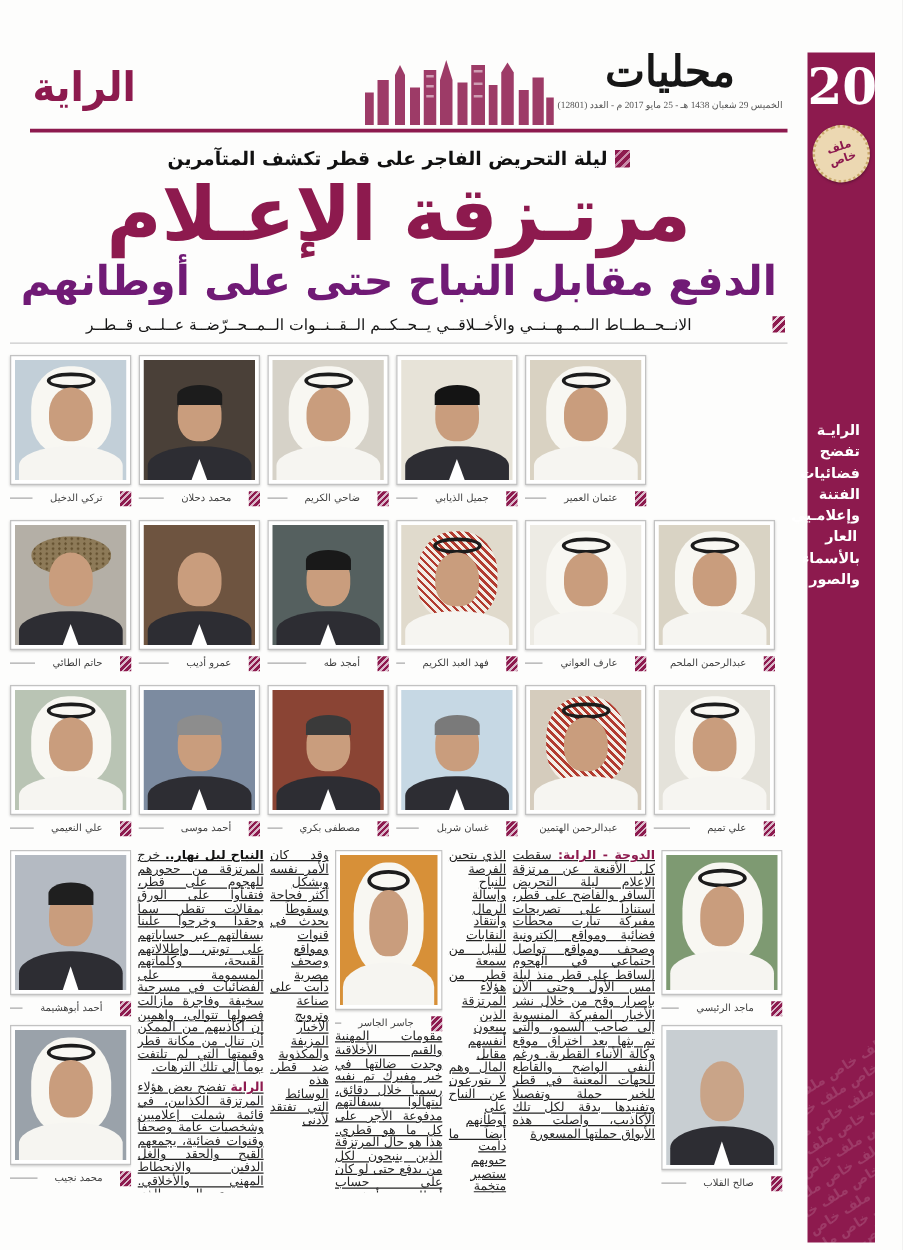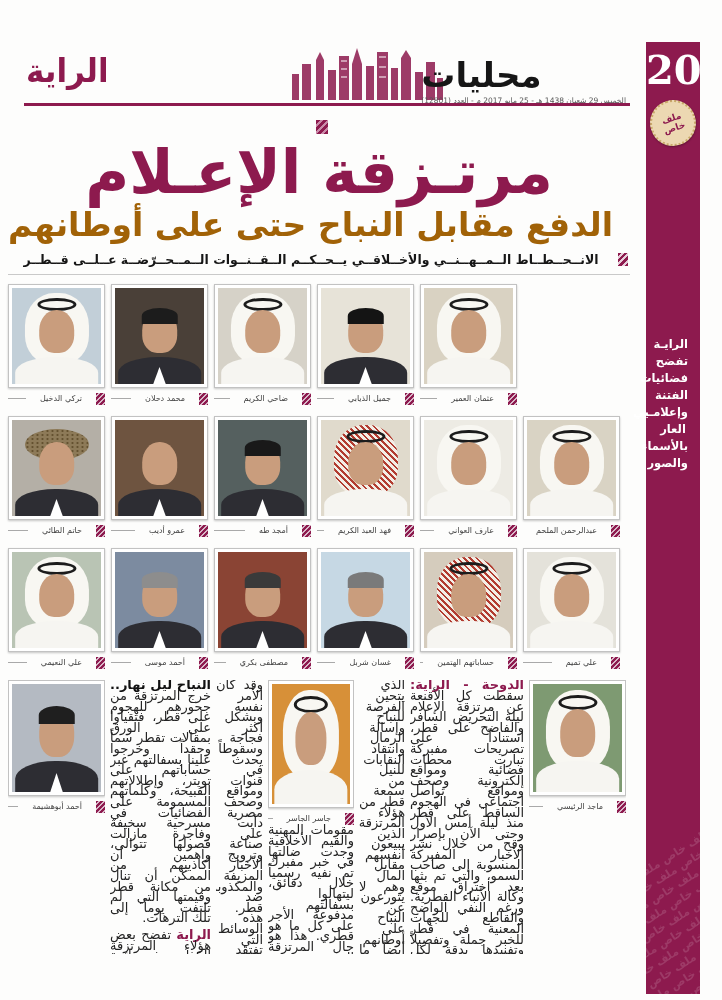--- a/index.html
+++ b/index.html
@@ -17,36 +17,36 @@
                 text-align:center;white-space:pre-line;direction:rtl;padding:0 12px;}
   .wm{position:absolute;bottom:-8px;left:-30px;width:140px;height:150px;overflow:hidden;
       color:rgba(255,255,255,.14);font-size:11px;font-weight:bold;line-height:14px;
       transform:rotate(-32deg);direction:rtl;word-break:break-all;}
   
   .main{position:absolute;left:8px;top:40px;width:622px;}
   header{position:relative;height:66px;}
   .logo{position:absolute;left:18px;top:12px;color:#8d1a4e;font-weight:900;font-size:31px;
         direction:rtl;letter-spacing:-1px;transform:scaleY(1.05);}
   .skyline{position:absolute;left:278px;top:4px;}
-  .section-block{position:absolute;right:4px;top:17px;text-align:left;direction:rtl;}
+  .section-block{position:absolute;right:4px;top:0;text-align:center;direction:rtl;font-family:Liberation Serif, serif;}
   .section-title{font-size:34px;font-weight:bold;color:#161616;line-height:1.1;}
   .dateline{font-size:7.5px;color:#555;margin-top:2px;direction:rtl;}
   .hrule{position:absolute;bottom:0;left:16px;right:0;height:3px;background:#8d1a4e;}
   
   .kicker{margin-top:12px;text-align:center;direction:rtl;font-weight:bold;font-size:15px;color:#111;}
   .kicker-icon{display:inline-block;width:12px;height:14px;vertical-align:-2px;margin-left:6px;
                background:repeating-linear-gradient(135deg,#8d1a4e 0 3px,#c98aa8 3px 5px);}
   .headline{margin:4px 0 0;text-align:center;direction:rtl;color:#8d1a4e;font-weight:900;
             font-size:60px;line-height:1.08;}
-  .subhead{margin:0;text-align:left;direction:rtl;color:#a16207;font-weight:900;font-size:33px;line-height:1.2;}
+  .subhead{margin:0;text-align:center;direction:rtl;color:#701a75;font-weight:900;font-size:33px;line-height:1.2;}
   .strap{margin-top:8px;display:flex;direction:rtl;align-items:center;gap:6px;
          border-bottom:1px solid #c9c9c9;padding:0 2px 7px;}
   .strap-icon{flex:0 0 auto;width:10px;height:13px;
               background:repeating-linear-gradient(135deg,#8d1a4e 0 2.5px,#e6cdd9 2.5px 4.5px);}
-  .strap-text{flex:1;text-align:center;font-weight:bold;font-size:12.5px;color:#161616;}
+  .strap-text{flex:1;text-align:center;font-weight:normal;font-size:12.5px;color:#161616;}
   
   .grid{margin-top:9px;}
   .grid-row{display:flex;gap:6px;margin-bottom:11px;}
   .cell{margin:0;width:97px;flex:0 0 auto;}
   .frame{border:1px solid #c2c2c2;background:#fff;padding:3px;box-shadow:0 1px 2px rgba(0,0,0,.22);}
   .photo{position:relative;height:96px;overflow:hidden;background:var(--bg,#d8d4cb);}
   .photo>div{position:absolute;}
   .hood{left:50%;top:5%;transform:translateX(-50%);width:72%;height:74%;
         border-radius:46% 46% 40% 40%;background:#f8f7f2;display:none;}
   .agal{left:50%;top:10%;transform:translateX(-50%);width:44%;height:14%;border-radius:50%;
@@ -68,24 +68,24 @@
   .v-suit .hair{display:block}
   .v-suit .shirt,.v-suit-bald .shirt,.v-turban .shirt{display:block}
   .cap{display:flex;direction:rtl;align-items:center;gap:14px;margin-top:4px;height:13px;}
   .flag-icon{flex:0 0 auto;width:9px;height:12px;
              background:repeating-linear-gradient(135deg,#8d1a4e 0 2px,#d9b8c9 2px 3.5px);}
   .cap-name{flex:0 0 auto;font-size:8px;color:#3f3f3f;line-height:1;}
   .cap-rule{flex:1;border-bottom:1px solid #a9a9a9;height:1px;margin-bottom:2px;}
   
   .bottom{display:flex;gap:5px;margin-top:2px;height:274px;overflow:hidden;}
   .bcol{flex:0 0 auto;overflow:hidden;}
-  .bcol.photos{width:97px;display:flex;flex-direction:row;gap:7px;}
+  .bcol.photos{width:97px;display:flex;flex-direction:column;gap:7px;}
   .bcol.text{direction:rtl;}
-  .bcol.text p, .undertext{margin:0 0 6px;font-size:13px;line-height:10.6px;text-align:justify;
-        color:#242424;direction:rtl;}
+  .bcol.text p, .undertext{margin:0 0 6px;font-size:10px;line-height:10.6px;text-align:justify;
+        color:#242424;direction:rtl;text-decoration:underline;}
   .w100{width:101px}.w47{width:47px}.w46{width:46px}.w114{width:114px}
   .bcol.center{width:86px;}
   .bcol.center .cell{width:86px;}
   .lead{font-weight:bold;color:#8d1a4e;}
   .lead.black{color:#111;}
 </style>
 </head>
 <body>
 
 <div class="page">
@@ -133,21 +133,21 @@
         </g>
       </svg>
       <div class="section-block">
         <div class="section-title">محليات</div>
         <div class="dateline">الخميس 29 شعبان 1438 هـ - 25 مايو 2017 م - العدد (12801)</div>
       </div>
       <div class="hrule"></div>
     </header>
 
     <div class="kicker">
-      <span class="kicker-icon"></span>
+      <span class="kicker-icon"></span><span>ليلة التحريض الفاجر على قطر تكشف المتآمرين</span>
     </div>
 
     <h1 class="headline">مرتـزقة الإعـلام</h1>
     <h2 class="subhead">الدفع مقابل النباح حتى على أوطانهم</h2>
 
     <div class="strap">
       <span class="strap-icon"></span>
       <span class="strap-text">الانــحــطــاط الــمــهــنــي والأخــلاقــي يــحــكــم الــقــنــوات الــمــحــرّضــة عــلــى قــطــر</span>
     </div>
 
@@ -411,21 +411,21 @@
         <div class="hood"></div>
         <div class="agal"></div>
         <div class="head"></div>
 
         <div class="shoulders"></div>
 
       </div>
     </div>
     <figcaption class="cap">
       <span class="flag-icon"></span>
-      <span class="cap-name">حساباتهم الهتمين</span>
+      <span class="cap-name">عبدالرحمن الهتمين</span>
       <span class="cap-rule"></span>
     </figcaption>
   </figure>
           <figure class="cell">
     <div class="frame">
       <div class="photo v-ghutra" style="--bg: #e4e2da;">
         <div class="hood"></div>
         <div class="agal"></div>
         <div class="head"></div>
 

